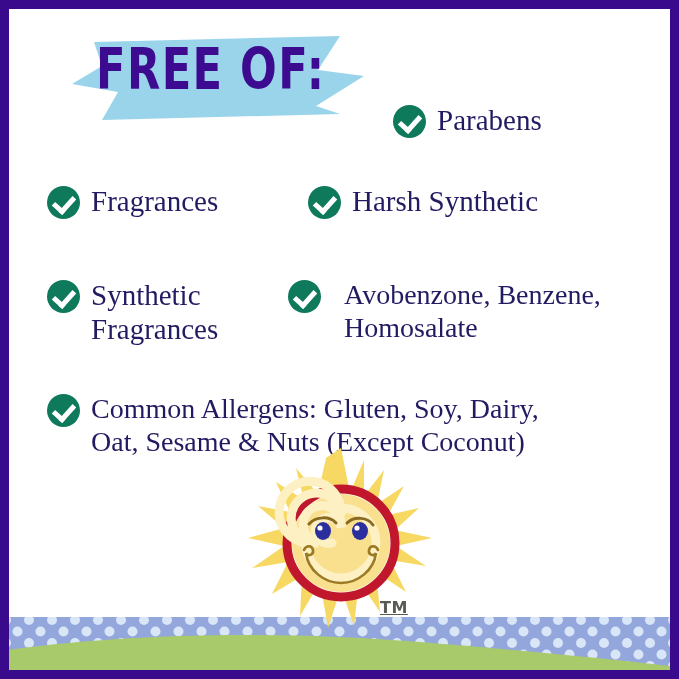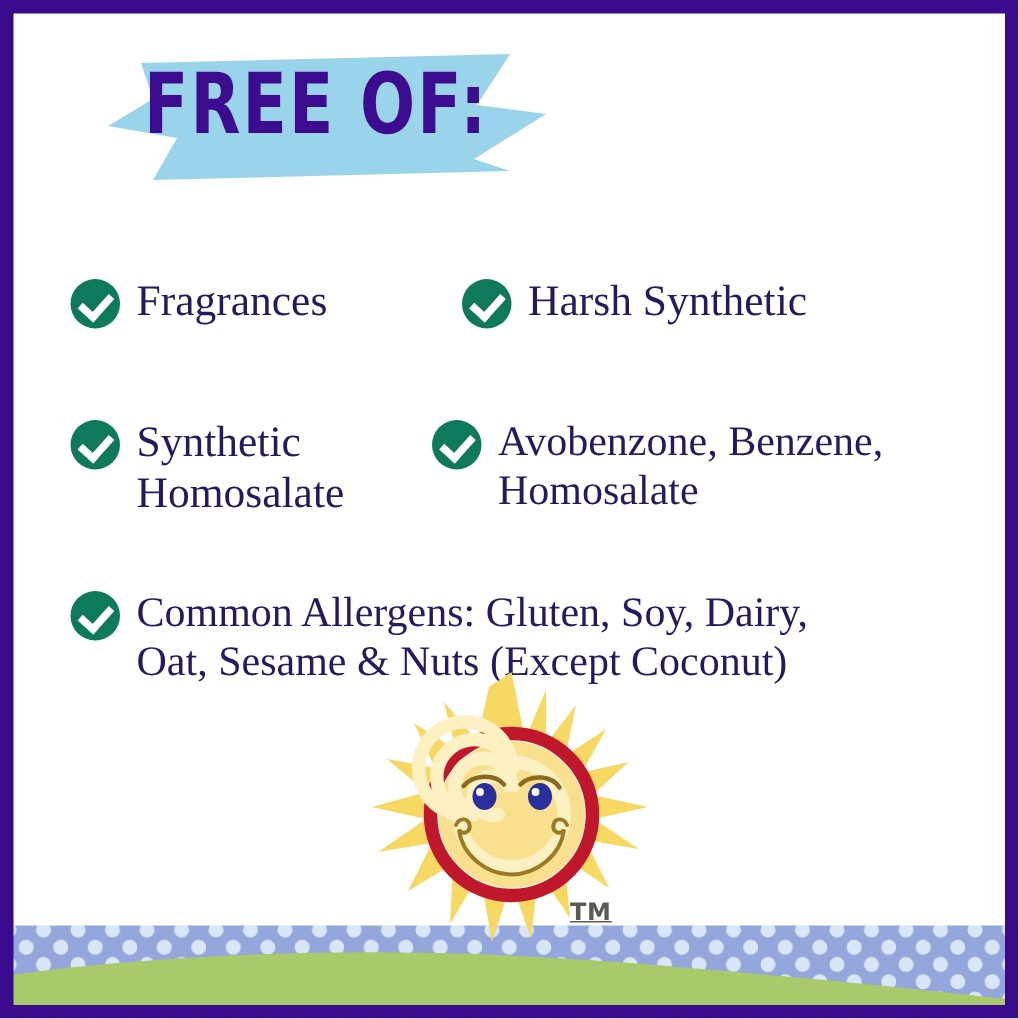--- a/index.html
+++ b/index.html
@@ -88,21 +88,21 @@
     line-height: 1.18;
     white-space: pre-line;
     font-family: "Liberation Serif", "DejaVu Serif", serif;
   }
 
   
   #item-parabens          { left: 393px; top: 103px; }
   #item-oxybenzone        { left:  47px; top: 184px; }
   #item-harsh-chemicals   { left: 308px; top: 184px; }
   #item-synthetic         { left:  47px; top: 278px; }
-  #item-avobenzone        { left: 288px; top: 278px; }
+  #item-avobenzone        { left: 288px; top: 278px; gap: 12px; }
   #item-allergens         { left:  47px; top: 392px; }
 
   #item-allergens .item-label { font-size: 28px; }
   #item-avobenzone .item-label { font-size: 28px; }
 
   
   .scenery {
     position: absolute;
     left: 0;
     bottom: 0;
@@ -207,35 +207,39 @@
         L268,78
         L30,84
         L46,56
         L0,48
         L30,30
         Z"></path>
     </svg>
   </div>
   <div class="banner-text">FREE OF:</div>
 
+  <div class="item" id="item-parabens">
+    <span class="check"></span>
+    <span class="item-label">Parabens</span>
+  </div>
 
   <div class="item" id="item-oxybenzone">
     <span class="check"></span>
     <span class="item-label">Fragrances</span>
   </div>
 
   <div class="item" id="item-harsh-chemicals">
     <span class="check"></span>
     <span class="item-label">Harsh Synthetic</span>
   </div>
 
   <div class="item" id="item-synthetic">
     <span class="check"></span>
     <span class="item-label">Synthetic
-Homosalate</span>
+Fragrances</span>
   </div>
 
   <div class="item" id="item-avobenzone">
     <span class="check"></span>
     <span class="item-label">Avobenzone, Benzene,
 Homosalate</span>
   </div>
 
   <div class="item" id="item-allergens">
     <span class="check"></span>

